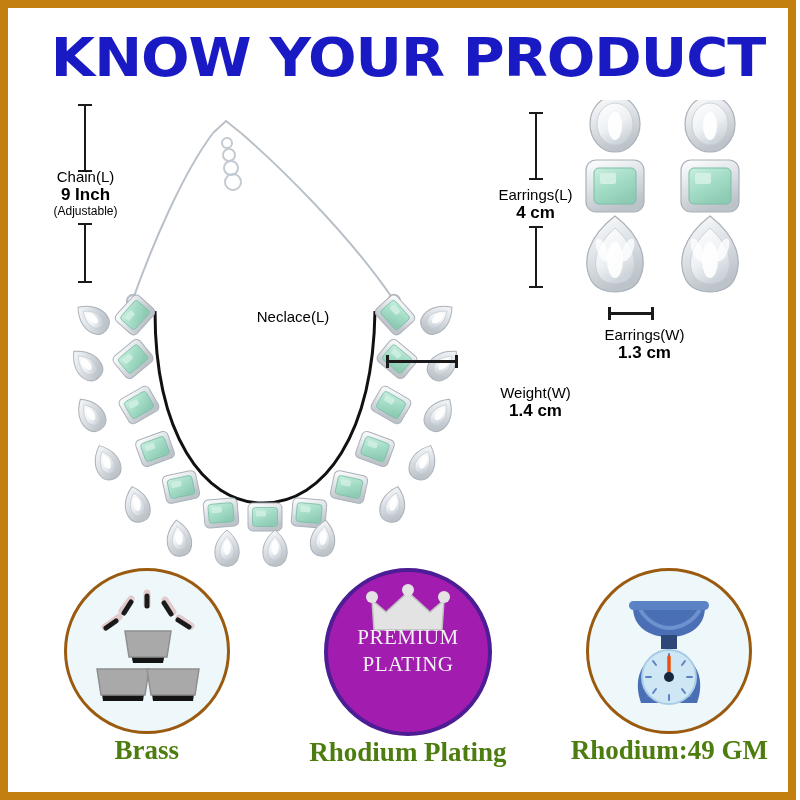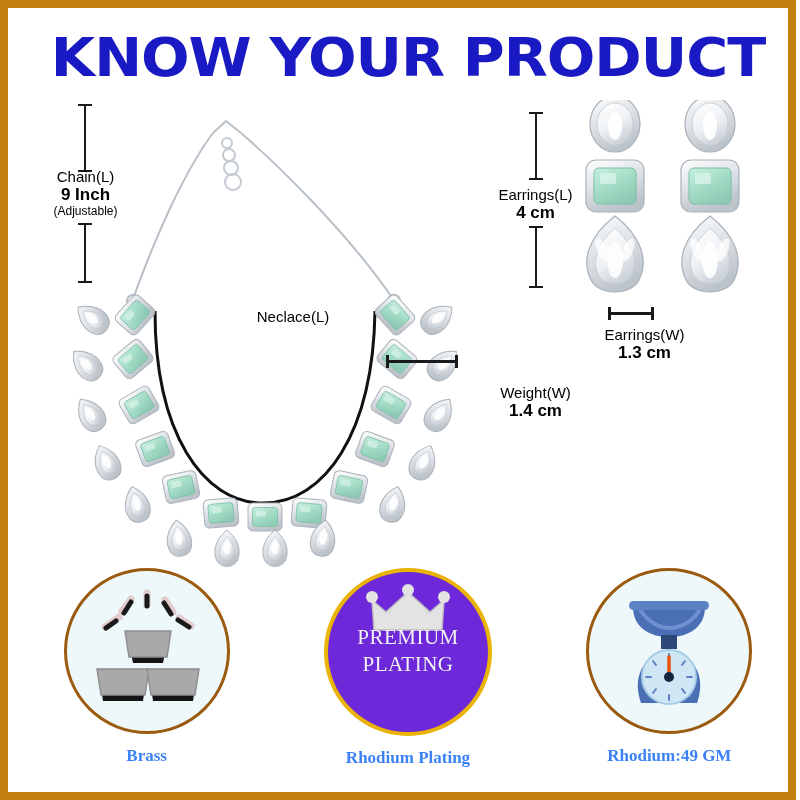--- a/index.html
+++ b/index.html
@@ -114,29 +114,29 @@
     margin: 0 auto;
     border-radius: 50%;
     position: relative;
     overflow: hidden;
   }
   .badge-circle.ring {
     border: 3px solid #9a5b10;
     background: #eef8fb;
   }
   .badge-circle.dark {
-    border: 4px solid #eab308;
-    background: #6d28d9;
+    border: 4px solid #4c1d95;
+    background: #a21caf;
   }
   .badge-label {
-    margin-top: 12px;
+    margin-top: 1px;
     font-family: "Liberation Serif", serif;
     font-weight: bold;
-    font-size: 17px;
-    color: #3b82f6;
+    font-size: 27px;
+    color: #4d7c0f;
     white-space: nowrap;
   }
   .plating-text {
     position: absolute;
     left: 0;
     top: 52px;
     width: 100%;
     text-align: center;
     font-family: "Liberation Serif", serif;
     font-size: 21px;

